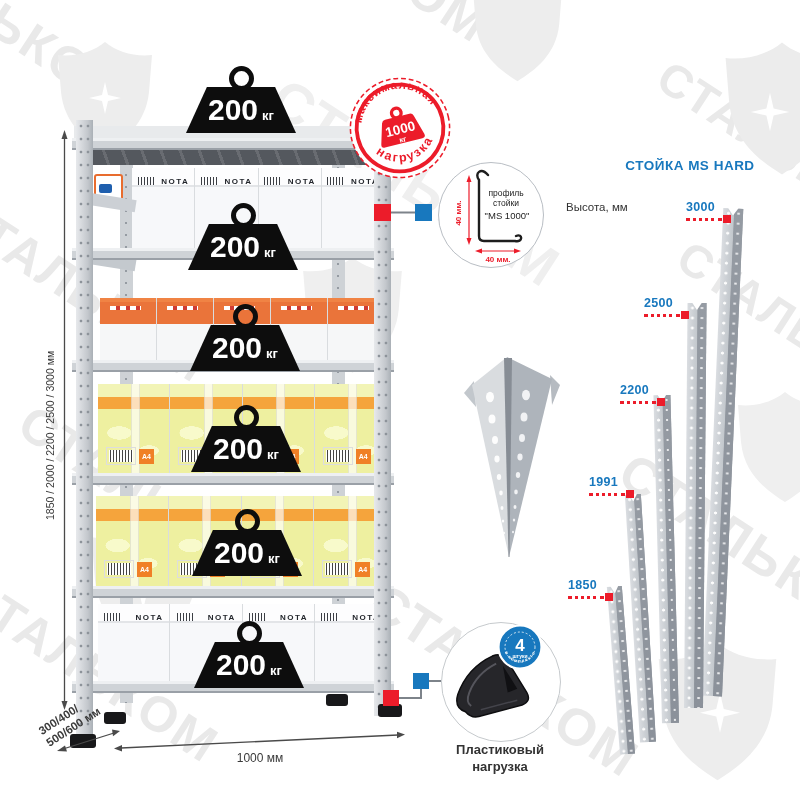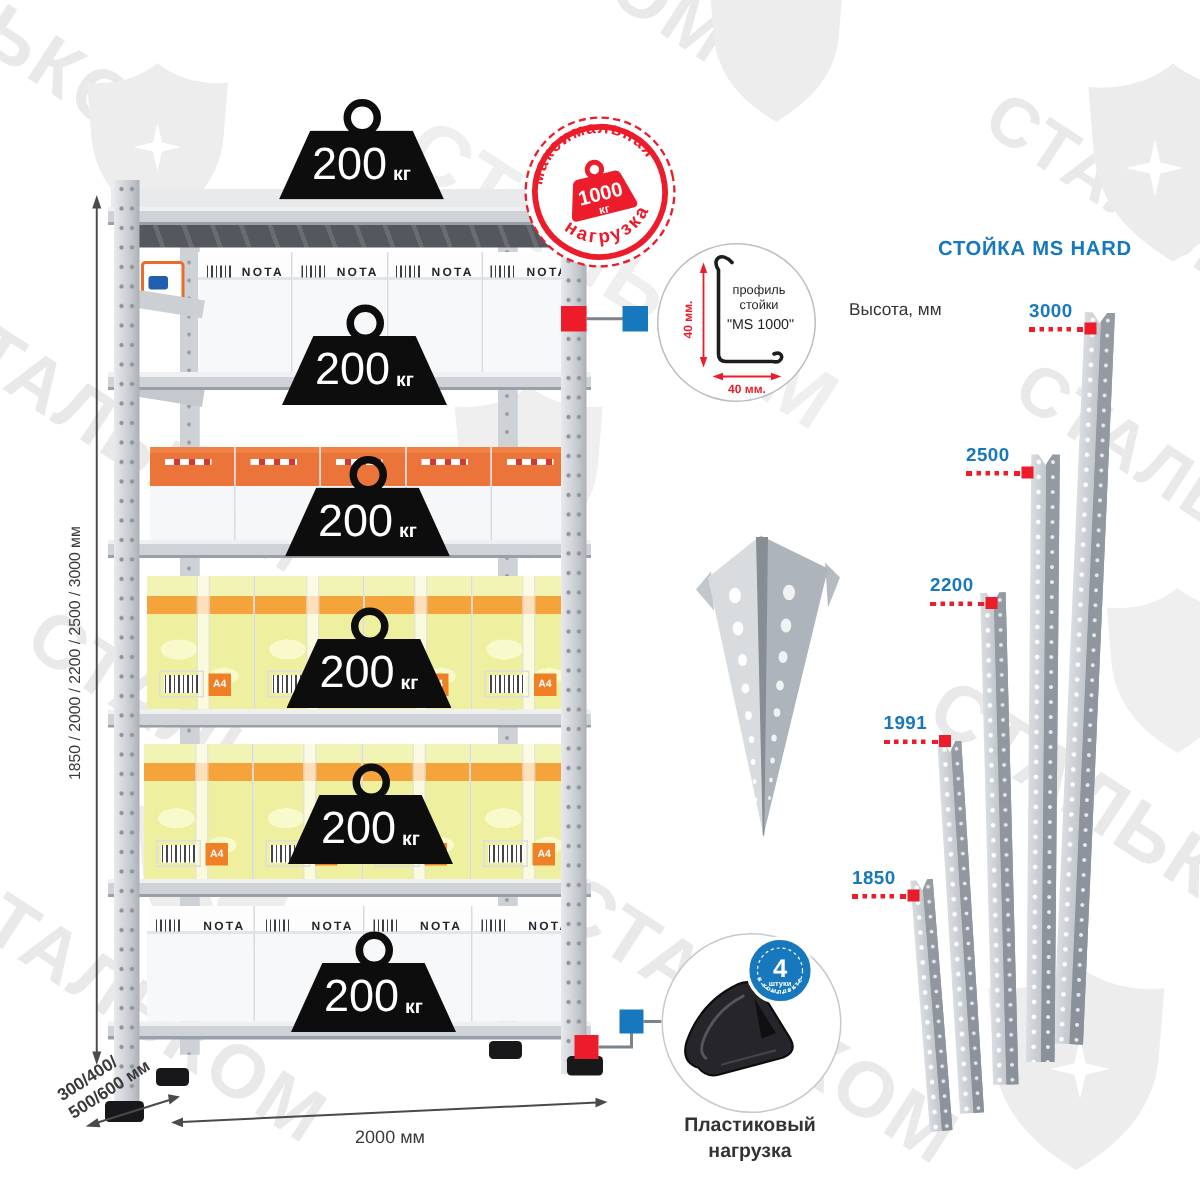--- a/index.html
+++ b/index.html
@@ -67,21 +67,21 @@
   .a4-badge{width:15px;height:15px;background:#f08026;color:#fff;font-size:7px;font-weight:bold;
       display:flex;align-items:center;justify-content:center;}
   .minibox{position:absolute;left:94px;top:174px;width:25px;height:26px;z-index:2;background:#fff;
       border:2px solid #e86c2e;border-radius:3px;}
   .minibox::after{content:"";position:absolute;left:3px;top:8px;width:13px;height:9px;background:#1f5fae;border-radius:2px;}
   
   .weight{position:absolute;width:110px;text-align:center;z-index:5;}
   .w-ring{width:15px;height:15px;border:5px solid #0d0d0d;border-radius:50%;margin:0 auto -4px;}
   .w-body{height:46px;background:#0d0d0d;clip-path:polygon(19% 0,81% 0,100% 100%,0 100%);
       display:flex;align-items:center;justify-content:center;color:#fff;}
-  .w-val{font-size:30px;font-weight:normal;line-height:1;}
+  .w-val{font-size:30px;font-weight:bold;line-height:1;}
   .w-unit{font-size:13px;font-weight:bold;margin:10px 0 0 4px;}
   #wt0{left:186px;top:66px;} #wt1{left:188px;top:203px;} #wt2{left:190px;top:304px;}
   #wt3{left:191px;top:405px;} #wt4{left:192px;top:509px;} #wt5{left:194px;top:621px;}
   
   #maxbadge{position:absolute;left:348px;top:76px;width:104px;height:104px;z-index:6;transform:rotate(-14deg);}
   
   #dim-height-label{position:absolute;left:44px;top:325px;height:195px;z-index:4;
       writing-mode:vertical-rl;transform:rotate(180deg);font-size:10.5px;color:#3a3a3a;white-space:nowrap;}
   #dim-width-label{position:absolute;left:210px;top:751px;width:100px;text-align:center;
       font-size:12px;color:#3a3a3a;z-index:4;}
@@ -362,21 +362,21 @@
     <path id="arcB" d="M 18 62 A 37.5 37.5 0 0 0 90 62" fill="none"></path>
     <text font-size="12" font-weight="bold" fill="#ec1c2a" letter-spacing="1"><textPath href="#arcT" startOffset="50%" text-anchor="middle">максимальная</textPath></text>
     <text font-size="13" font-weight="bold" fill="#ec1c2a" letter-spacing="2"><textPath href="#arcB" startOffset="50%" text-anchor="middle">нагрузка</textPath></text>
     <circle cx="54" cy="38" r="5" fill="none" stroke="#ec1c2a" stroke-width="3.5"></circle>
     <path d="M41 42 h26 q3 0 4 3 l6 21 q1 4 -3 4 H34 q-4 0 -3 -4 l6 -21 q1 -3 4 -3 Z" fill="#ec1c2a"></path>
     <text x="54" y="60" text-anchor="middle" font-size="14" font-weight="bold" fill="#fff">1000</text>
     <text x="54" y="69" text-anchor="middle" font-size="8" font-weight="bold" fill="#fff">кг</text>
   </svg>
 
   <div id="dim-height-label">1850 / 2000 / 2200 / 2500 / 3000 мм</div>
-  <div id="dim-width-label">2000 мм</div>
+  <div id="dim-width-label">1000 мм</div>
   <div id="dim-depth-label">
     <span>300/400/</span><br>
     <span>500/600 мм</span>
   </div>
 
   <div class="sq" id="sq-red-top"></div>
   <div class="sq" id="sq-blue-top"></div>
   <div class="sq" id="sq-red-bot"></div>
   <div class="sq" id="sq-blue-bot"></div>
 

